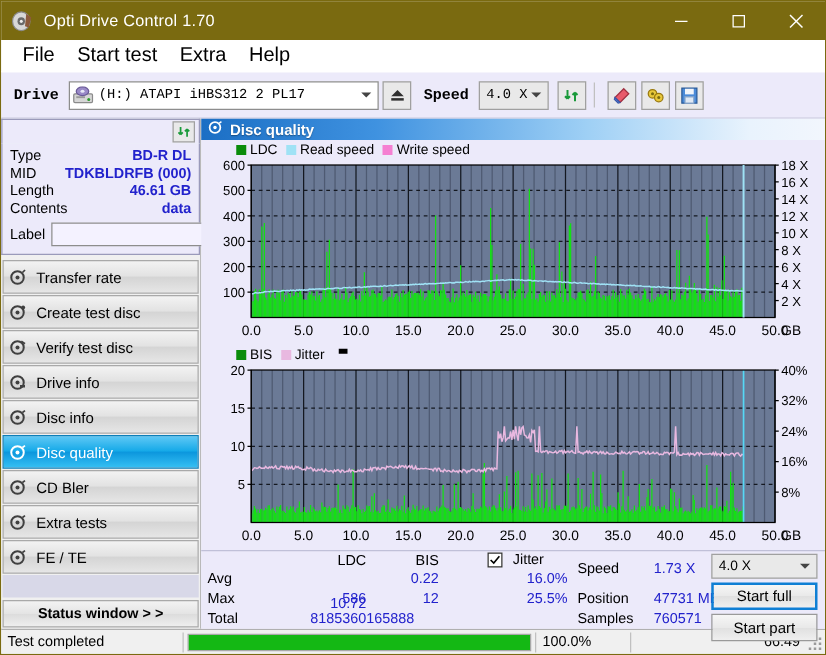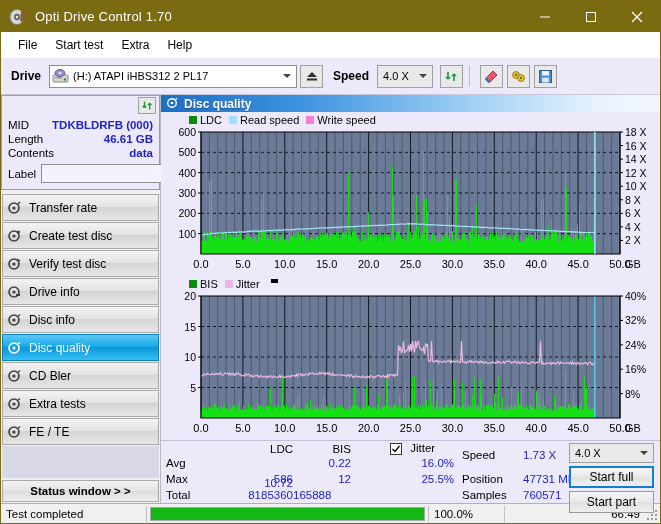--- a/index.html
+++ b/index.html
@@ -42,28 +42,29 @@
   }
   .wbtn svg { display:block; }
   
   .menubar {
     height:26px; background:#ffffff;
     display:flex; align-items:center;
     padding-left:8px; flex:none;
     border-bottom:1px solid #ffffff;
   }
   .menu-item {
-    padding: 3px 9px; font-size:12px; color:#000;text-align:center;
+    padding: 3px 9px; font-size:16px; color:#000;text-align:center;
   }
   
   .toolbar {
     height:37px; background:#eceafa;
     display:flex; align-items:center; flex:none;
     padding: 0 6px;
     border-bottom:1px solid #c8c8dc;
+    font-family:Liberation Mono, monospace;
   }
   .tb-label { font-size:12px; font-weight:bold; color:#000; margin:0 8px 0 4px;}
   .combo {
     height:23px; background:#fff; border:1px solid #8d8d8d;
     display:flex; align-items:center; position:relative;
     font-size:11px; color:#000;
   }
   .drive-combo { width:248px; padding-left:2px; }
   .drive-ico { width:17px; height:15px; margin-right:4px; flex:none; position:relative;}
   .combo .caret {
@@ -286,20 +287,24 @@
         <div class="t">Disc</div>
         <div class="b">
           <svg width="13" height="13" viewBox="0 0 15 15">
             <path d="M4 3 L4 10 M4 10 L2 8 M4 10 L6 8" stroke="#1a9a3a" stroke-width="1.6" fill="none"></path>
             <path d="M10 12 L10 5 M10 5 L8 7 M10 5 L12 7" stroke="#1a9a3a" stroke-width="1.6" fill="none"></path>
           </svg>
         </div>
       </div>
 
       <div class="disc-body">
+        <div class="drow">
+          <span class="k">Type</span>
+          <span class="v">BD-R DL</span>
+        </div>
         <div class="drow">
           <span class="k">MID</span>
           <span class="v">TDKBLDRFB (000)</span>
         </div>
         <div class="drow">
           <span class="k">Length</span>
           <span class="v">46.61 GB</span>
         </div>
         <div class="drow">
           <span class="k">Contents</span>

